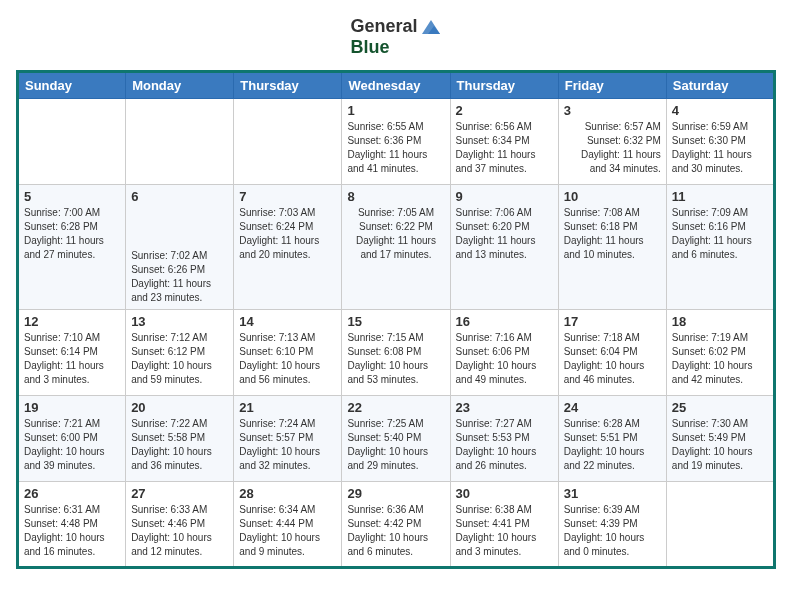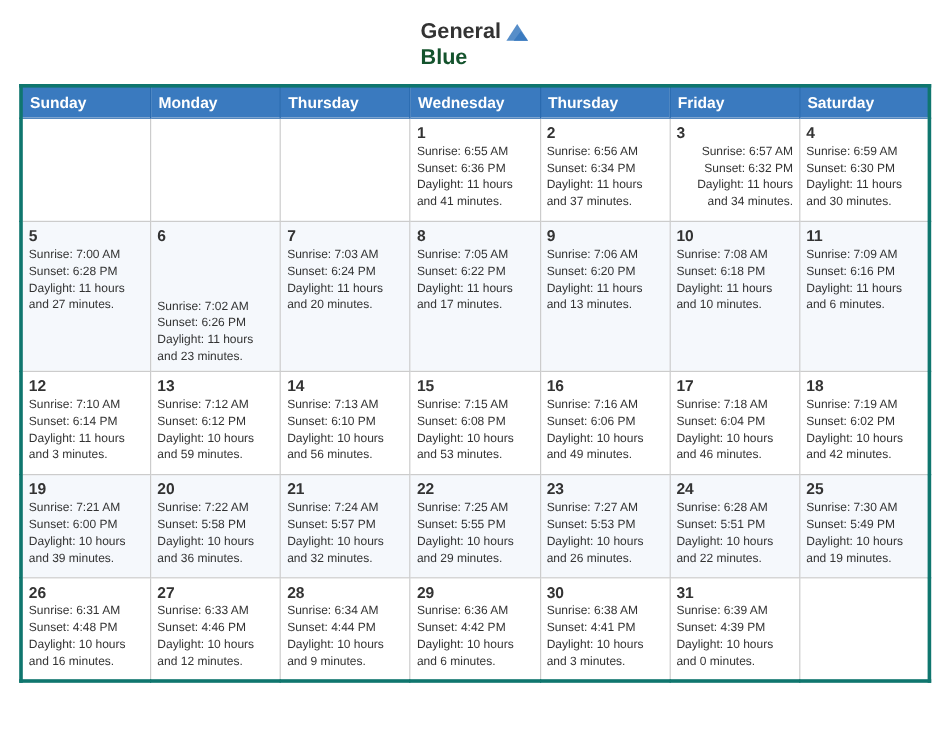--- a/index.html
+++ b/index.html
@@ -185,21 +185,21 @@
         </td>
         <td>
           <span class="day-num">7</span>
           <div class="day-info" style="white-space: pre-line;">Sunrise: 7:03 AM
 Sunset: 6:24 PM
 Daylight: 11 hours
 and 20 minutes.</div>
         </td>
         <td>
           <span class="day-num">8</span>
-          <div class="day-info" style="white-space: pre-line;">Sunrise: 7:05 AM
+          <div class="day-info" style="white-space: pre-line; text-align: center;">Sunrise: 7:05 AM
 Sunset: 6:22 PM
 Daylight: 11 hours
 and 17 minutes.</div>
         </td>
         <td>
           <span class="day-num">9</span>
           <div class="day-info" style="white-space: pre-line;">Sunrise: 7:06 AM
 Sunset: 6:20 PM
 Daylight: 11 hours
 and 13 minutes.</div>
@@ -288,21 +288,21 @@
         <td>
           <span class="day-num">21</span>
           <div class="day-info" style="white-space: pre-line;">Sunrise: 7:24 AM
 Sunset: 5:57 PM
 Daylight: 10 hours
 and 32 minutes.</div>
         </td>
         <td>
           <span class="day-num">22</span>
           <div class="day-info" style="white-space: pre-line;">Sunrise: 7:25 AM
-Sunset: 5:55 PM
+Sunset: 5:40 PM
 Daylight: 10 hours
 and 29 minutes.</div>
         </td>
         <td>
           <span class="day-num">23</span>
           <div class="day-info" style="white-space: pre-line;">Sunrise: 7:27 AM
 Sunset: 5:53 PM
 Daylight: 10 hours
 and 26 minutes.</div>
         </td>

